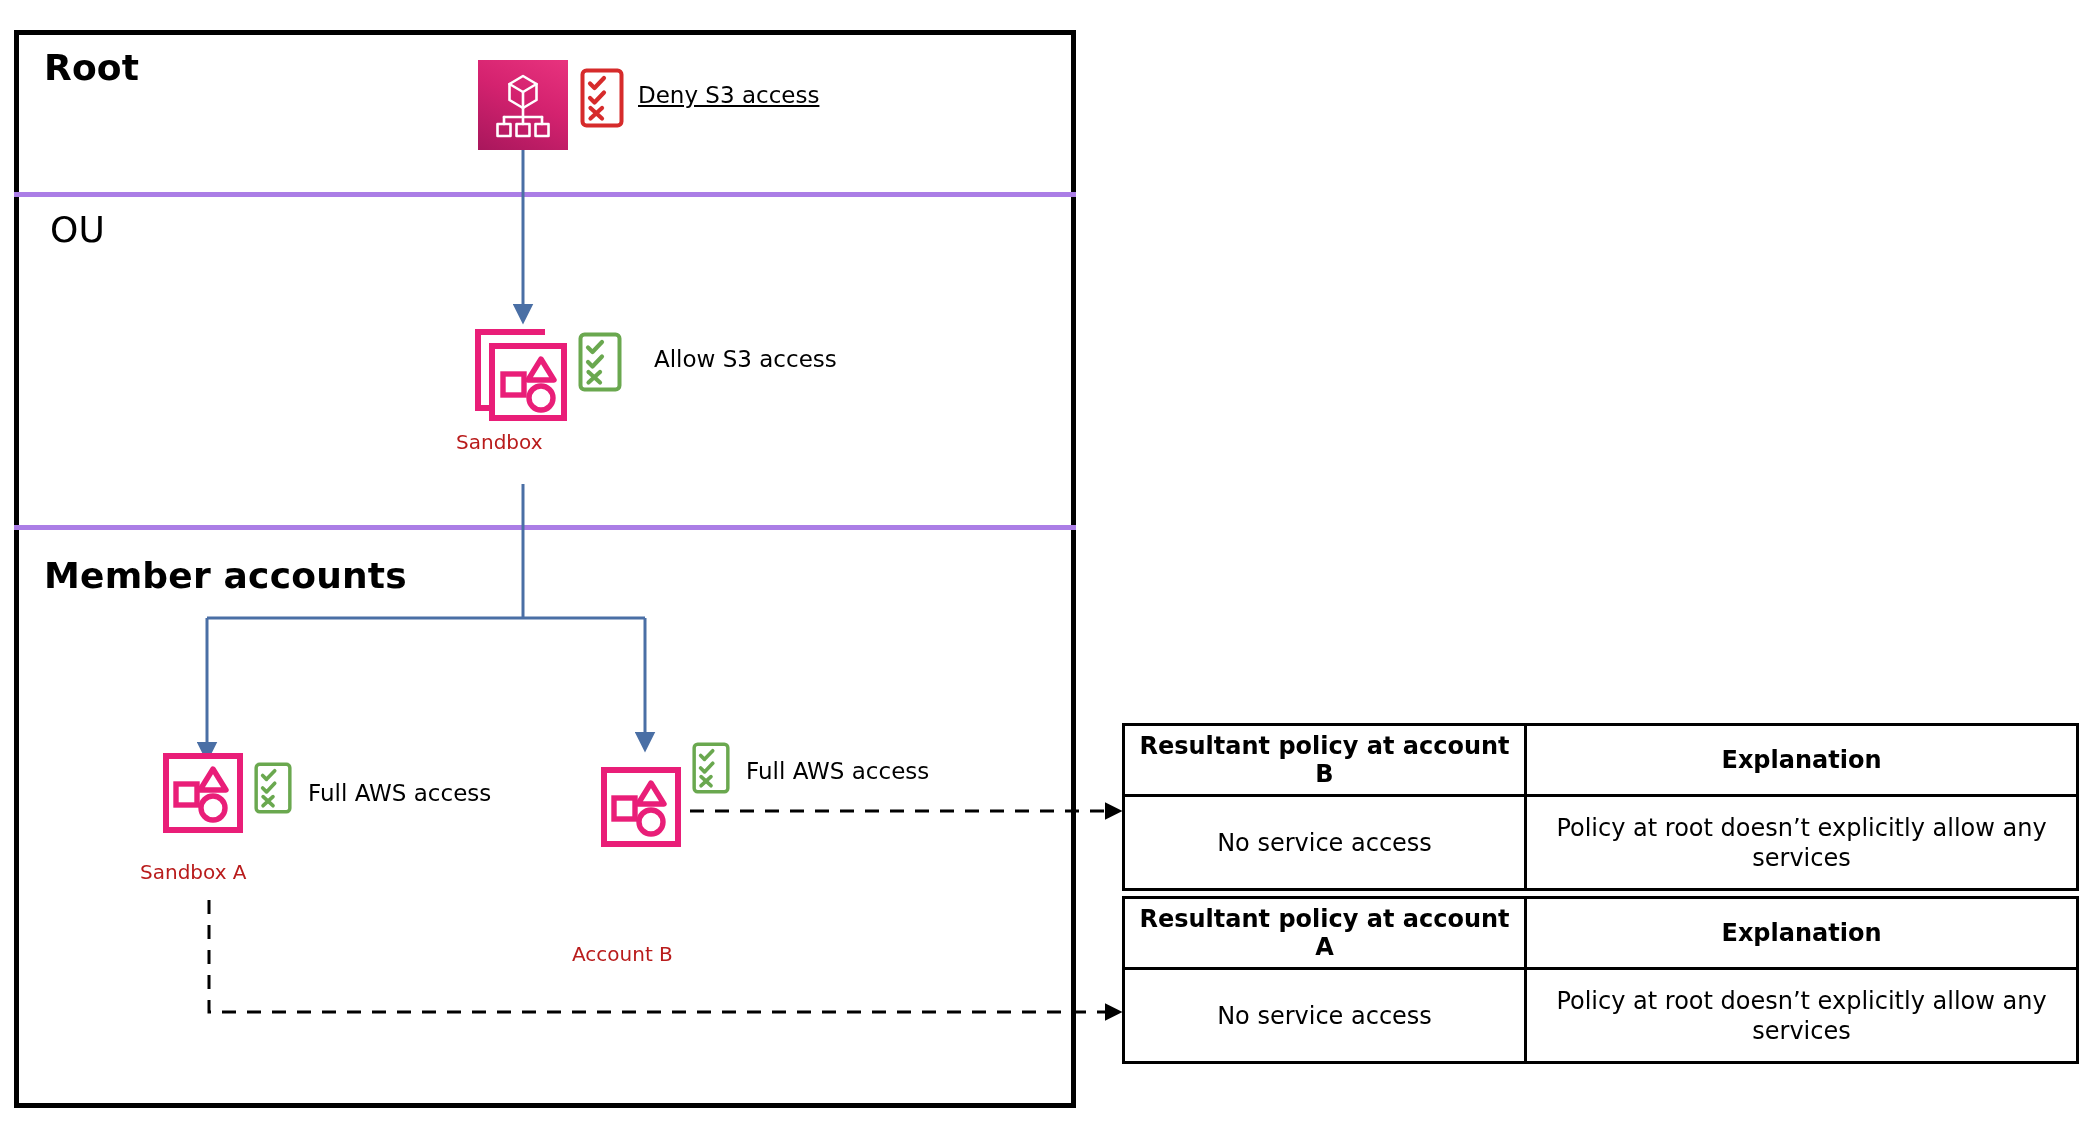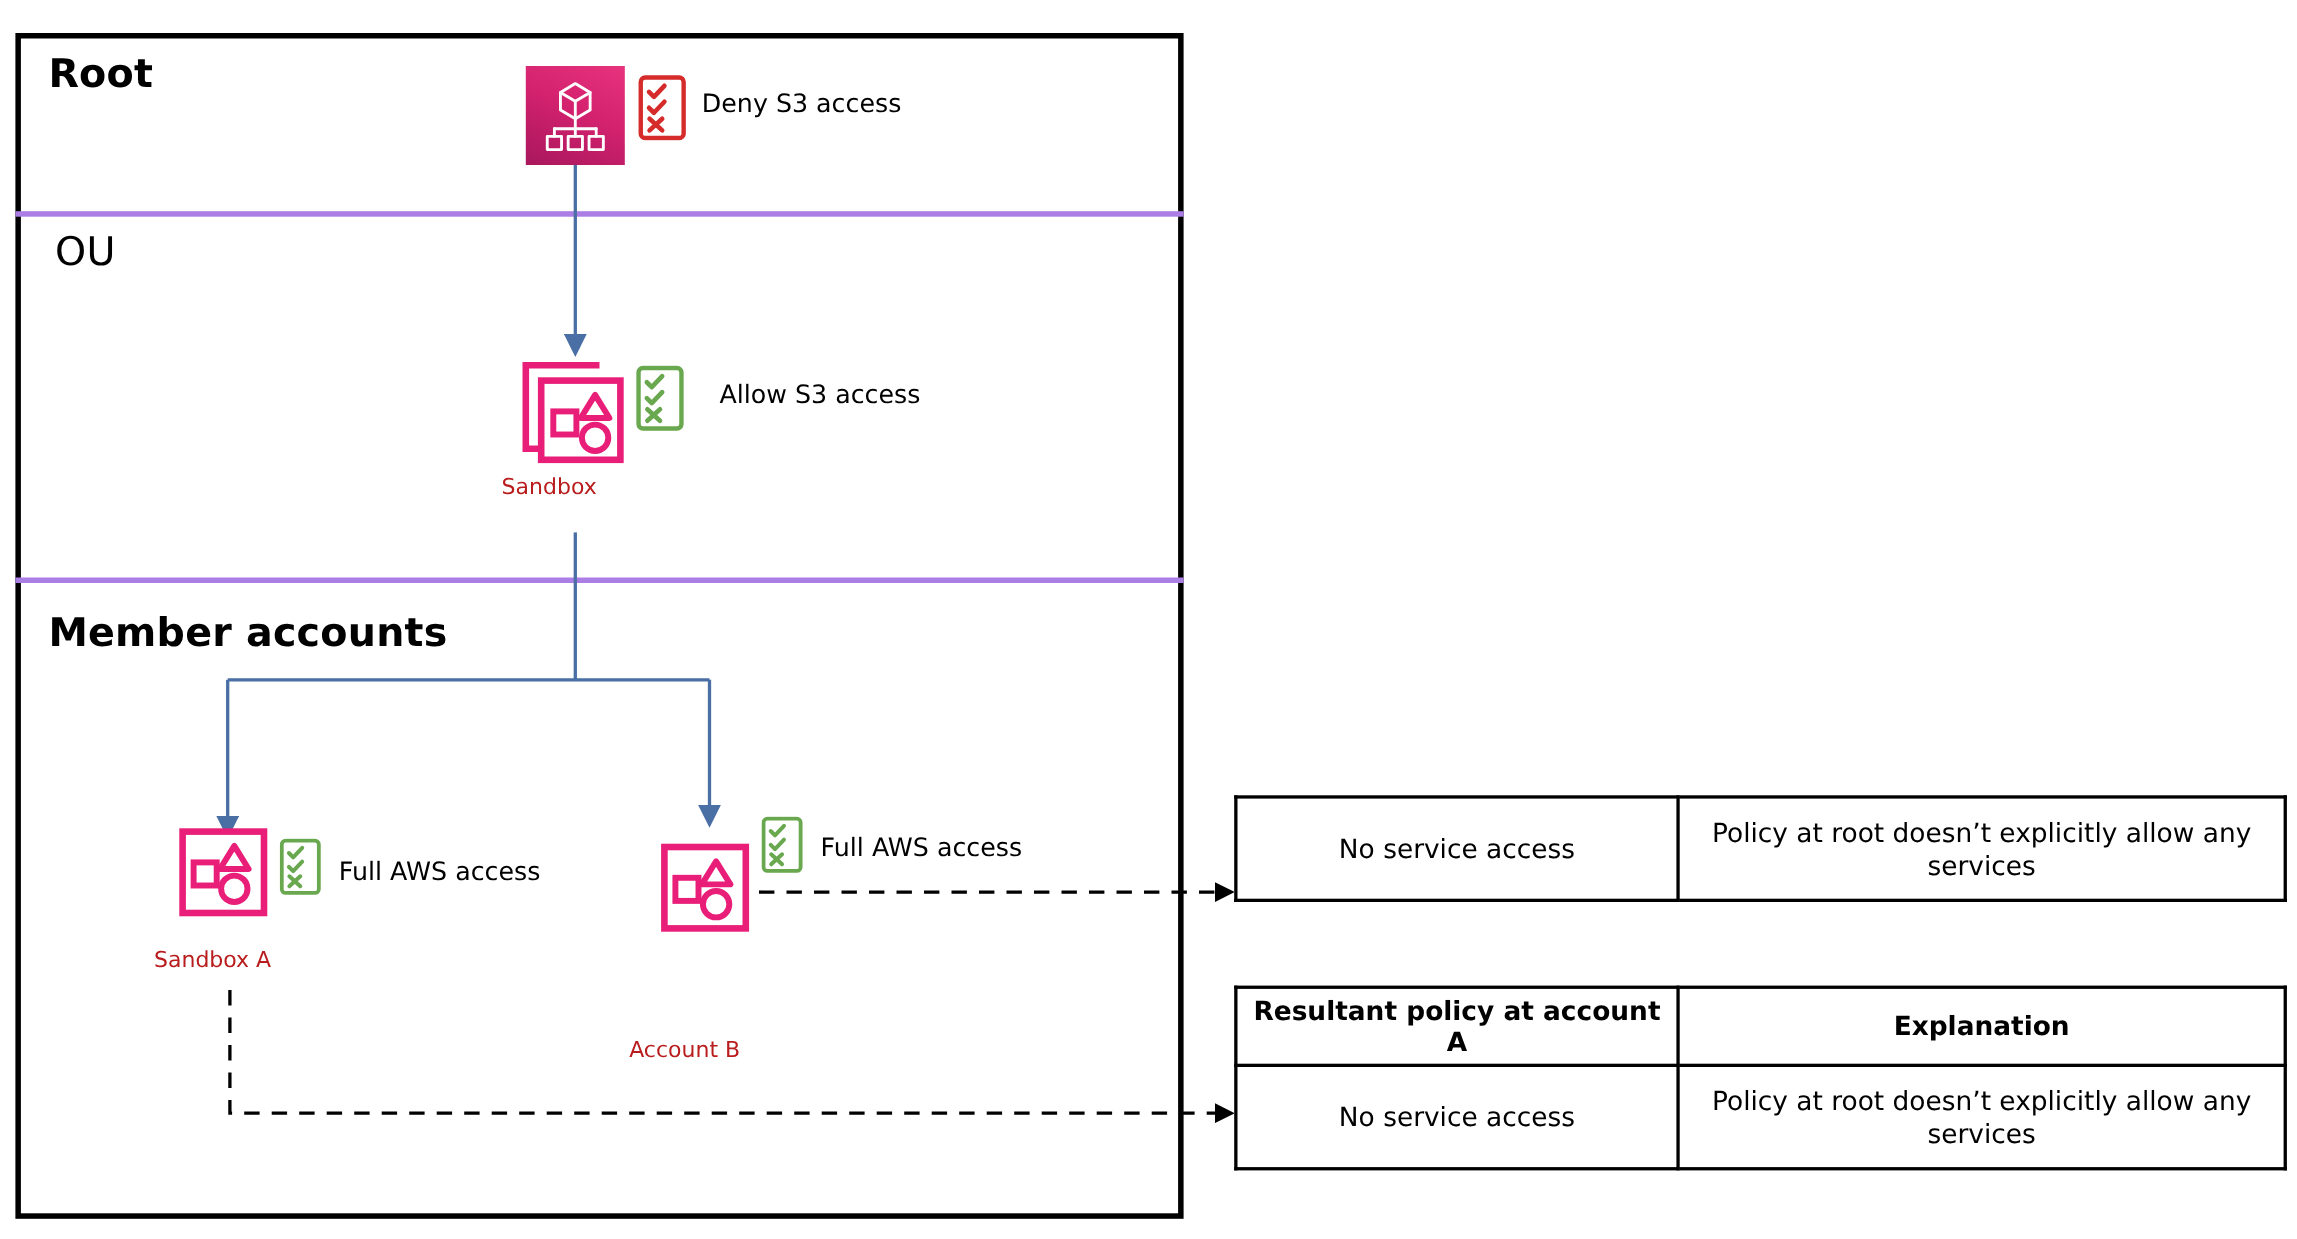--- a/index.html
+++ b/index.html
@@ -174,21 +174,21 @@
 
     <g>
       <path d="M 690 811 L 1112 811" stroke="#000000" stroke-width="3" stroke-dasharray="14 11" fill="none" marker-end="url(#arrow-black)"></path>
     </g>
 
     <g>
       <path d="M 209 900 L 209 1012 L 1112 1012" stroke="#000000" stroke-width="3" stroke-dasharray="14 11" fill="none" marker-end="url(#arrow-black)"></path>
     </g>
   </svg>
 
-  <div class="node node-row" style="left:478px; top:60px;">
+  <div class="node node-row" style="left:478px; top:60px;text-decoration:underline;">
 
     <span class="org-tile">
       <svg width="90" height="90" viewBox="0 0 90 90" xmlns="http://www.w3.org/2000/svg">
         <g fill="none" stroke="#ffffff" stroke-width="2.6" stroke-linejoin="round" stroke-linecap="round">
 
           <path d="M 45 16 L 58.5 24 L 58.5 40 L 45 48 L 31.5 40 L 31.5 24 Z"></path>
           <path d="M 31.5 24 L 45 32 L 58.5 24"></path>
           <path d="M 45 32 L 45 48"></path>
 
           <path d="M 45 48 L 45 57"></path>
@@ -304,20 +304,24 @@
       </svg>
     </span>
 
     <span class="policy-caption" style="margin-left:16px; margin-top:16px;">Full AWS access</span>
   </div>
 
   <div class="node-name" style="left:572px; top:900px;margin-top:44px;">Account B</div>
 
   <table class="result-table" id="table-b">
     <tbody>
+      <tr class="head">
+        <td class="col-a">Resultant policy at account B</td>
+        <td class="col-b">Explanation</td>
+      </tr>
       <tr class="body">
         <td class="col-a">No service access</td>
         <td class="col-b">Policy at root doesn’t explicitly allow any services</td>
       </tr>
     </tbody>
   </table>
 
   <table class="result-table" id="table-a">
     <tbody>
       <tr class="head">

